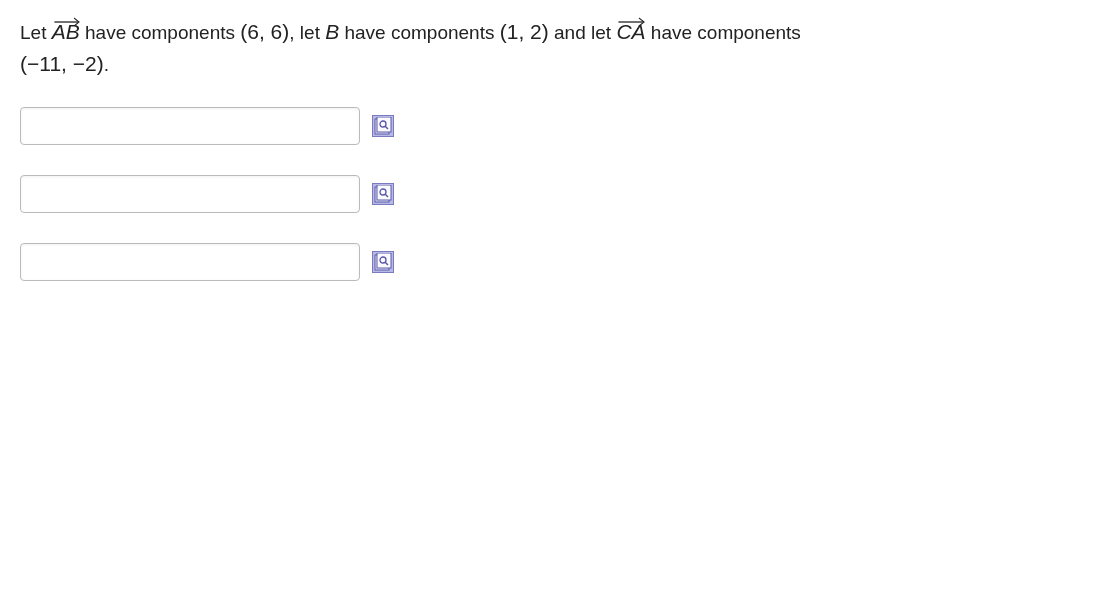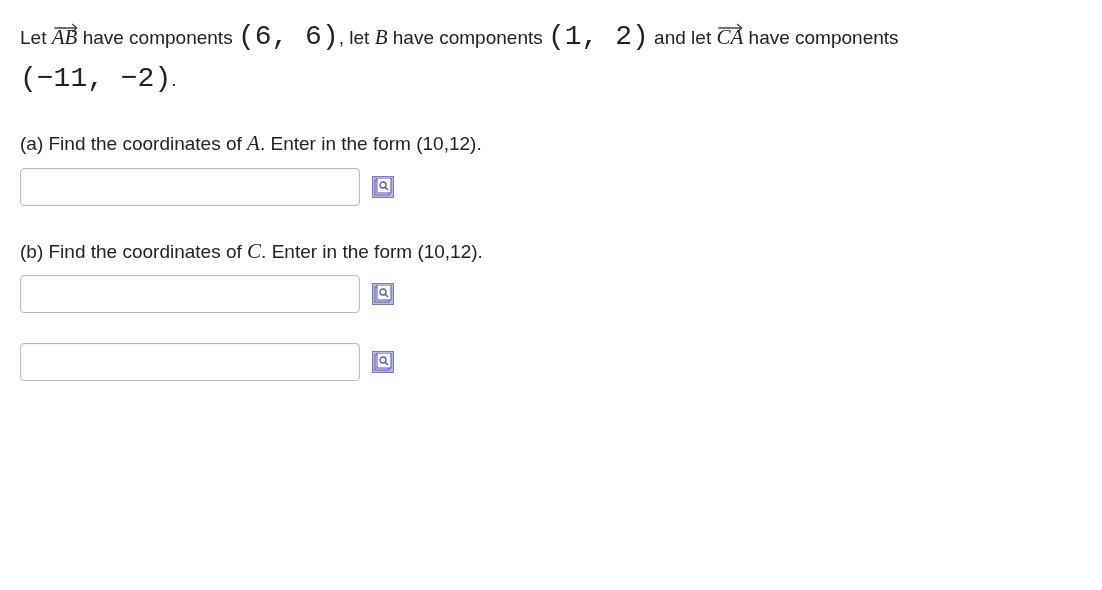--- a/index.html
+++ b/index.html
@@ -60,26 +60,26 @@
     .vec .arrow-over {
       position: absolute;
       top: -10px;
       left: 1px;
       right: -1px;
       height: 10px;
       pointer-events: none;
     }
     .mathit {
       font-style: italic;
-      font-family: Liberation Serif, serif;
+      font-family: Liberation Sans, sans-serif;
       font-size: 21px;
     }
     .mathnum {
-      font-family: Liberation Mono, monospace;
-      font-size: 28px;
+      font-family: Liberation Sans, sans-serif;
+      font-size: 21px;
     }
   </style>
 </head>
 <body>
 
 <div class="intro">
   <span>Let </span><span class="vec">
     <span class="arrow-over">
       <svg width="100%" height="10" viewBox="0 0 40 10" preserveAspectRatio="none">
         <line x1="2" y1="6" x2="36" y2="6" stroke="#222" stroke-width="1.3"></line>
@@ -93,40 +93,34 @@
         <line x1="2" y1="6" x2="36" y2="6" stroke="#222" stroke-width="1.3"></line>
         <polyline points="30,2 37,6 30,10" fill="none" stroke="#222" stroke-width="1.3"></polyline>
       </svg>
     </span>
     <span class="mathit">CA</span>
   </span><span> have components </span><br>
   <span class="mathnum">(−11, −2)</span><span>.</span>
 </div>
 
 <div class="question-block">
-  <div class="question-label">
-    <span>(a) Find the coordinates of </span><span class="mathit">A</span><span>. Enter in the form (10,12).</span>
-  </div>
   <div class="answer-row">
     <input type="text" class="answer-input" value="" style="">
     <span class="preview-icon">
       <svg width="18" height="18" viewBox="0 0 18 18">
         <rect x="1" y="2" width="14" height="15" fill="#e0e0f5" stroke="#5a5aa8" stroke-width="1"></rect>
         <rect x="3" y="0" width="14" height="15" fill="#fafaff" stroke="#5a5aa8" stroke-width="1"></rect>
         <circle cx="9" cy="7" r="3" fill="none" stroke="#5a5aa8" stroke-width="1.3"></circle>
         <line x1="11" y1="9" x2="14" y2="12" stroke="#5a5aa8" stroke-width="1.5"></line>
       </svg>
     </span>
   </div>
 </div>
 
 <div class="question-block">
-  <div class="question-label">
-    <span>(b) Find the coordinates of </span><span class="mathit">C</span><span>. Enter in the form (10,12).</span>
-  </div>
   <div class="answer-row">
     <input type="text" class="answer-input" value="" style="">
     <span class="preview-icon">
       <svg width="18" height="18" viewBox="0 0 18 18">
         <rect x="1" y="2" width="14" height="15" fill="#e0e0f5" stroke="#5a5aa8" stroke-width="1"></rect>
         <rect x="3" y="0" width="14" height="15" fill="#fafaff" stroke="#5a5aa8" stroke-width="1"></rect>
         <circle cx="9" cy="7" r="3" fill="none" stroke="#5a5aa8" stroke-width="1.3"></circle>
         <line x1="11" y1="9" x2="14" y2="12" stroke="#5a5aa8" stroke-width="1.5"></line>
       </svg>
     </span>

